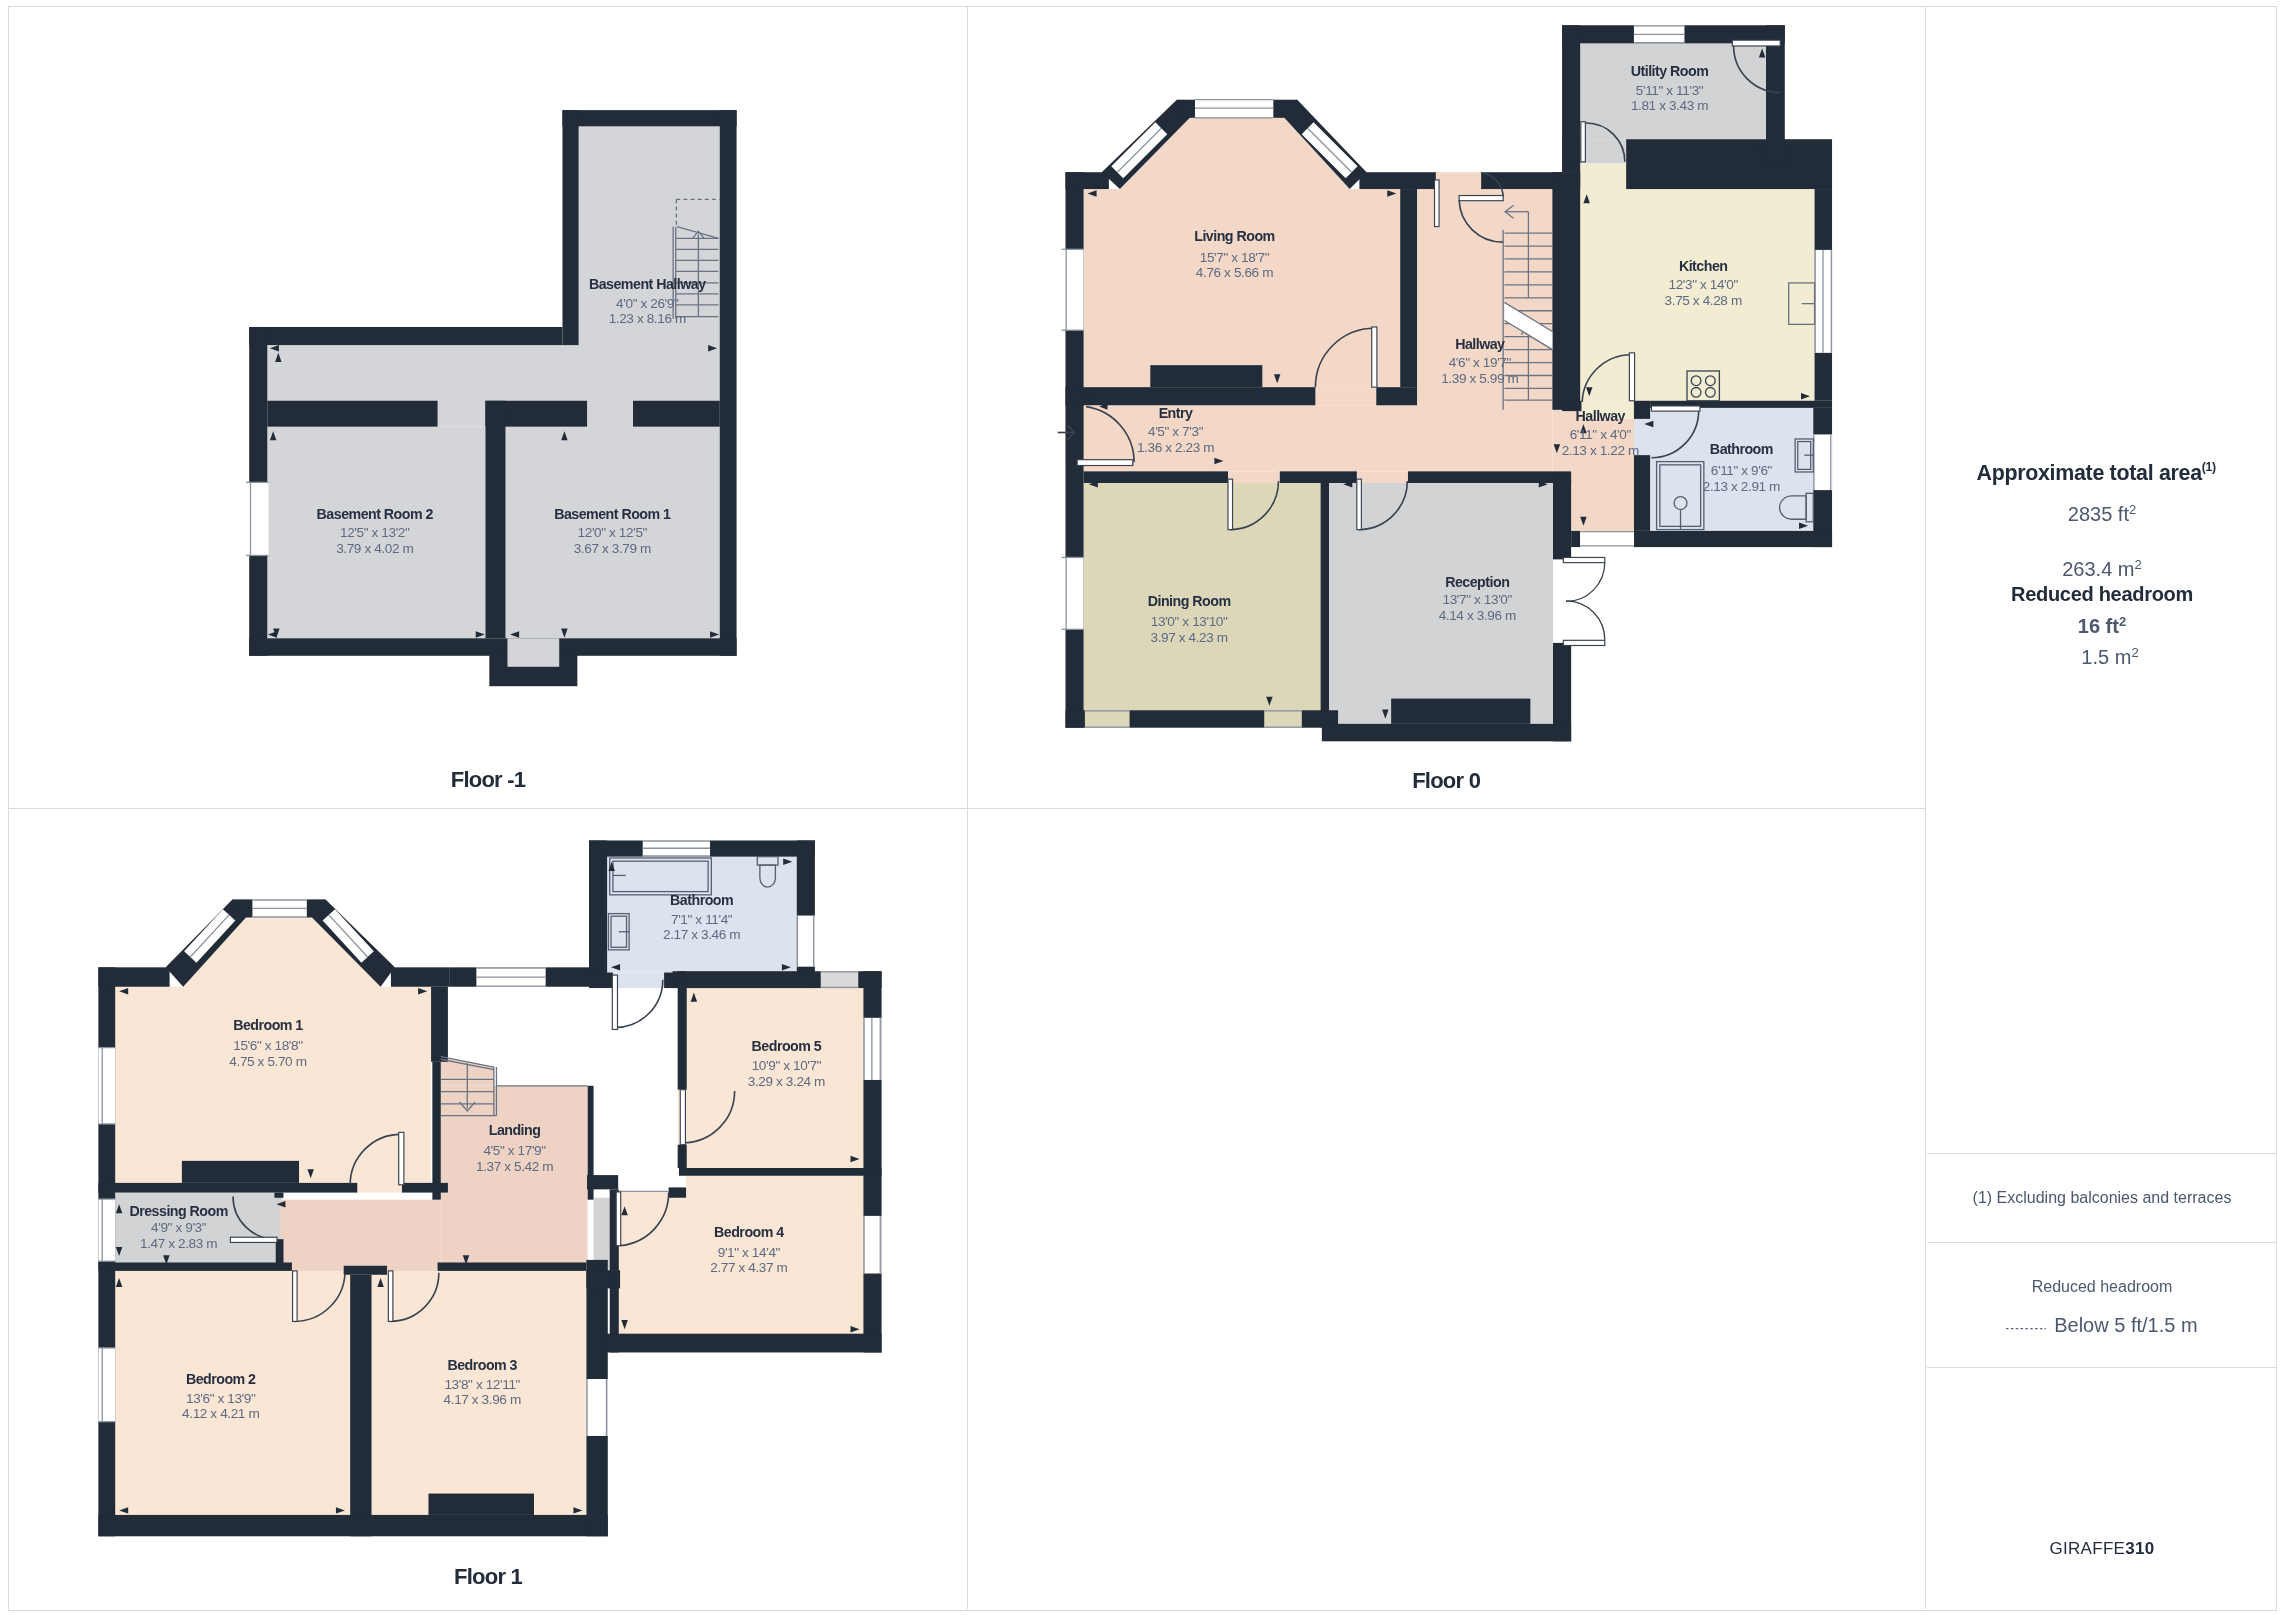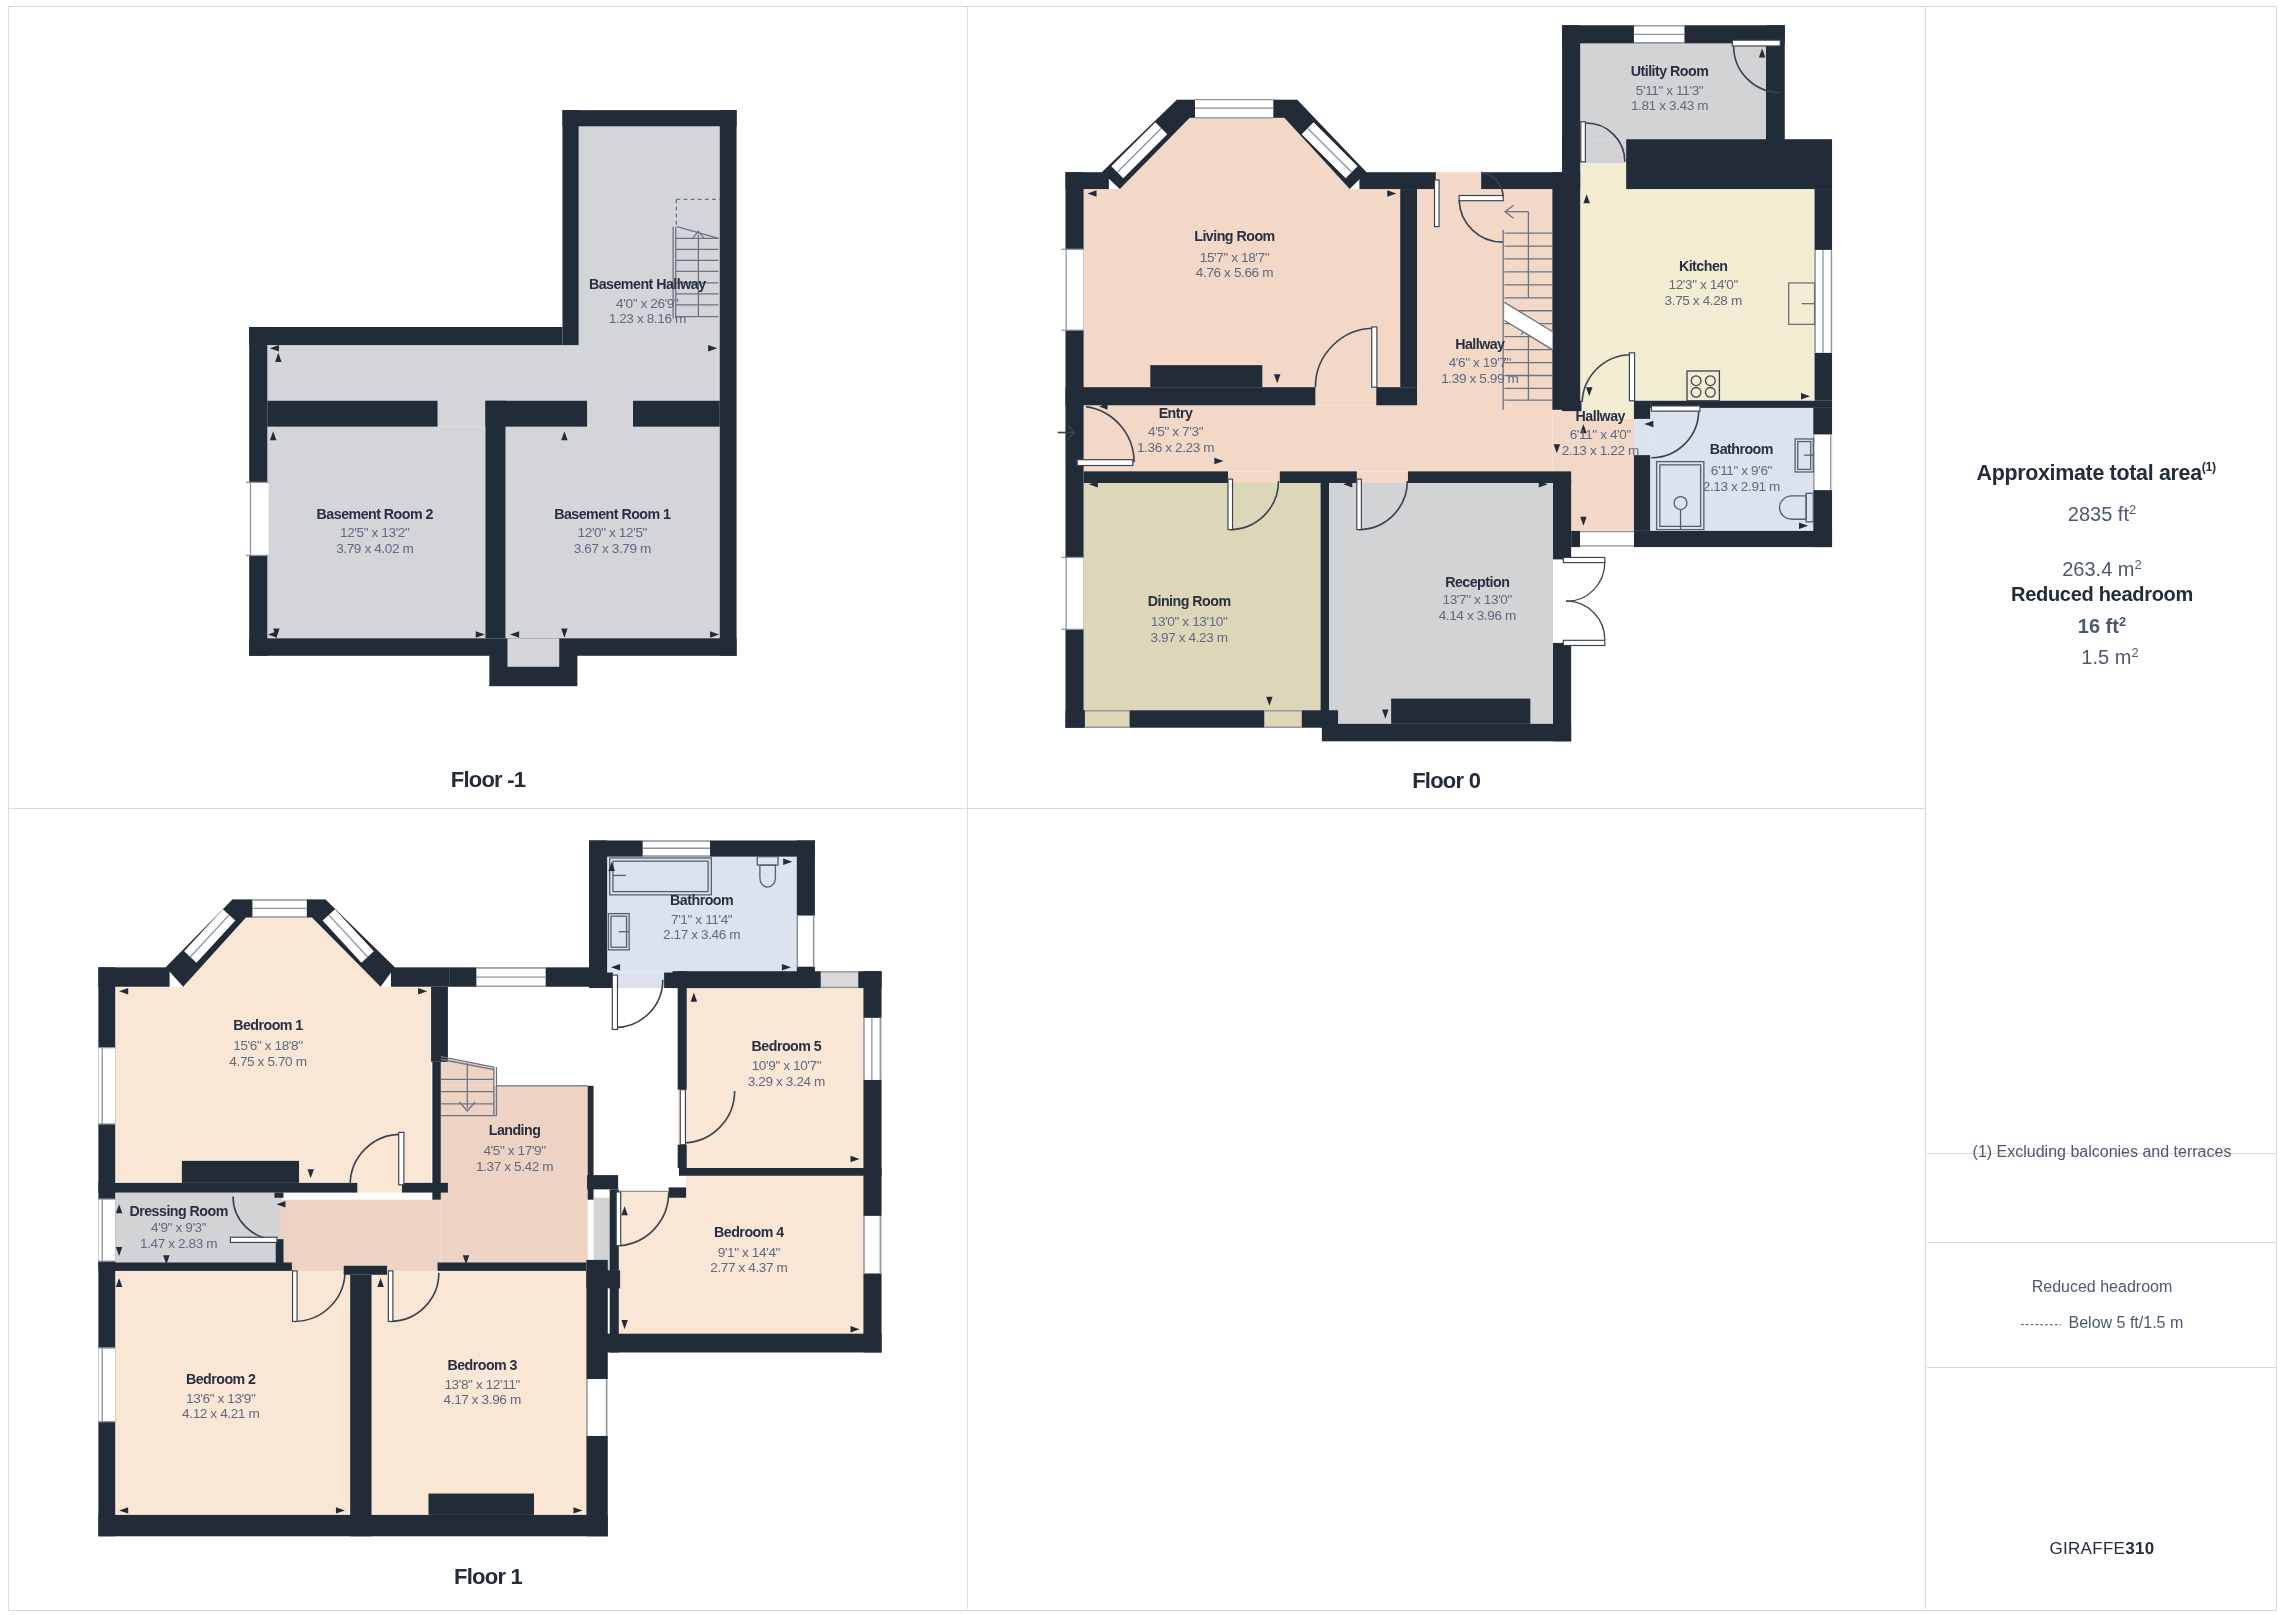--- a/index.html
+++ b/index.html
@@ -34,25 +34,25 @@
   <div class="abs" style="left:0;top:502px;width:352px;text-align:center;color:#4c5870;font-size:20px;">2835 ft<span style="font-size:13px;vertical-align:6.5px;">2</span></div>
 
   <div class="abs" style="left:0;top:557px;width:352px;text-align:center;color:#4c5870;font-size:20px;">263.4 m<span style="font-size:13px;vertical-align:6.5px;">2</span></div>
 
   <div class="abs" style="left:0;top:583px;width:352px;text-align:center;font-weight:bold;color:#222c3a;font-size:20px;letter-spacing:-0.3px;">Reduced headroom</div>
 
   <div class="abs" style="left:0;top:614px;width:352px;text-align:center;color:#4c5870;font-size:20px;font-weight:bold;">16 ft<span style="font-size:13px;vertical-align:6.5px;">2</span></div>
 
   <div class="abs" style="left:8px;top:645px;width:352px;text-align:center;color:#4c5870;font-size:20px;">1.5 m<span style="font-size:13px;vertical-align:6.5px;">2</span></div>
 
-  <div class="abs" style="left:0;top:1143px;width:352px;text-align:center;color:#4c5870;font-size:16px;">(1) Excluding balconies and terraces</div>
+  <div class="abs" style="left:0;top:1189px;width:352px;text-align:center;color:#4c5870;font-size:16px;">(1) Excluding balconies and terraces</div>
 
   <div class="abs" style="left:0;top:1278px;width:352px;text-align:center;color:#4c5870;font-size:16px;">Reduced headroom</div>
 
-  <div class="abs" style="left:0;top:1314px;width:352px;text-align:center;color:#4c5870;font-size:16px;"><svg width="40" height="5.2" style="vertical-align:1.3px;margin-right:7.8px;" viewBox="0 0 62 8">
+  <div class="abs" style="left:0;top:1314px;width:352px;text-align:center;color:#4c5870;font-size:20px;"><svg width="40" height="5.2" style="vertical-align:1.3px;margin-right:7.8px;" viewBox="0 0 62 8">
         <line x1="0" y1="4" x2="62" y2="4" stroke="#5d6a80" stroke-width="2.2" stroke-dasharray="4 3.5"></line>
       </svg>Below 5 ft/1.5 m</div>
 
 
   <div class="abs" style="left:0;top:1539px;width:352px;text-align:center;color:#232d3d;font-size:17px;letter-spacing:0.3px;">GIRAFFE<b>310</b></div>
 </div>
 
 <svg class="abs" style="left:0;top:0;" width="967" height="808" viewBox="0 0 1494 1248">
   <g stroke="none">
 

